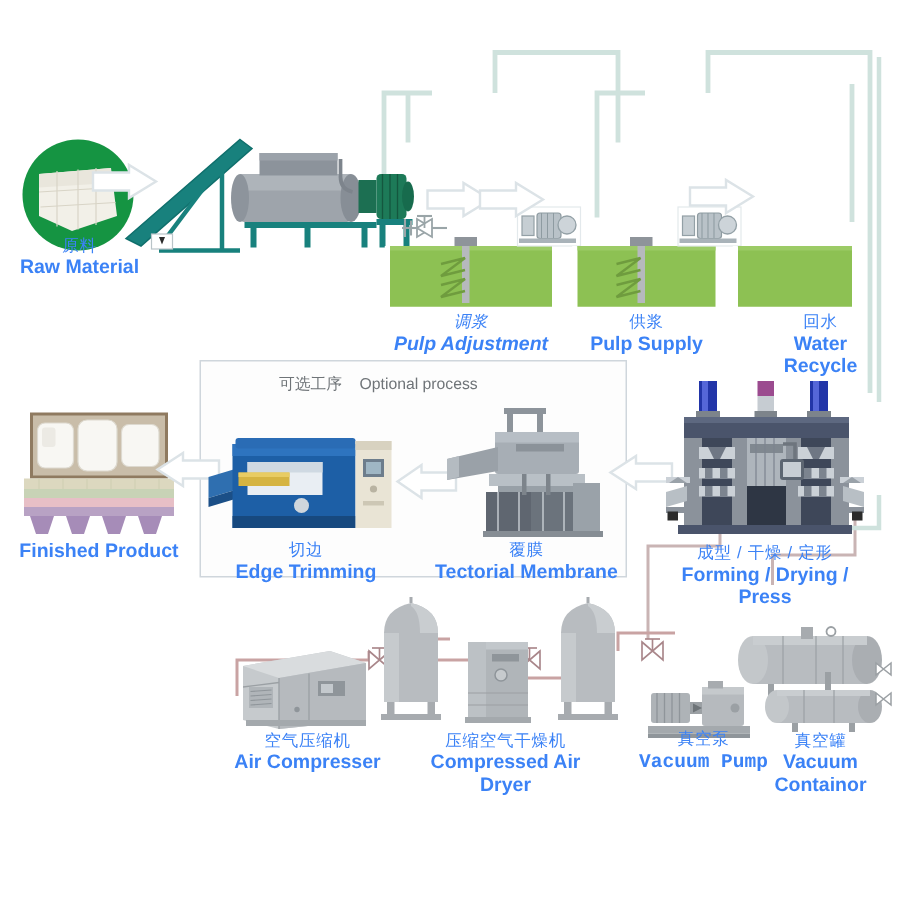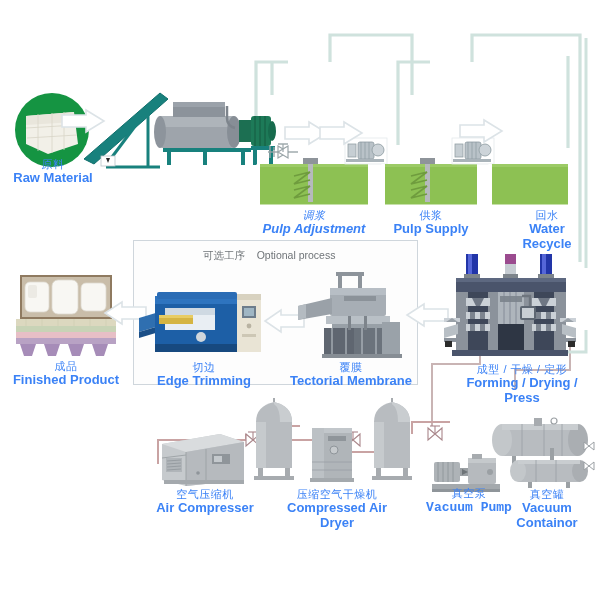--- a/index.html
+++ b/index.html
@@ -11,21 +11,21 @@
   #stage{position:relative;width:600px;height:600px;}
   .lbl{position:absolute;text-align:center;line-height:1.15;color:#3b82f6;}
   .lbl .cn{display:block;font-size:11px;letter-spacing:.5px;}
   .lbl .en{display:block;font-size:13px;font-weight:bold;}
   .node{position:absolute;}
   svg{display:block;overflow:visible;}
   .optbox{
     position:absolute;border:1px solid #cfd6dc;background:#fdfdfd;
   }
   .opttitle{
-    position:absolute;font-size:10.5px;color:#6f7478;white-space:nowrap;margin-left:17px;
+    position:absolute;font-size:10.5px;color:#6f7478;white-space:nowrap;
   }
 </style>
 </head>
 <body>
 
 <div id="stage">
 
   <div class="node" style="left:0;top:100;">
     <svg width="600" height="420" viewBox="0 0 600 420">
       <g fill="none" stroke="#cfe2dd" stroke-width="3.2">
@@ -293,21 +293,20 @@
             <path d="M28 44 L28 51"></path>
             <path d="M44 44 L44 51"></path>
           <path d="M60 44 L60 51"></path>
             <path d="M76 44 L76 51"></path>
             <path d="M92 44 L92 51"></path>
         </g>
       </g>
     </svg>
   </div>
   <div class="lbl" style="left:8px;top:360px;width:116px;">
-    <span class="cn">成品</span>
     <span class="en">Finished Product</span>
   </div>
 
   <div class="node" style="left:104px;top:300px;">
     <svg width="44" height="26" viewBox="0 0 44 26">
       <polygon points="42,7 18,7 18,2 1,13 18,24 18,19 42,19" fill="#ffffff" stroke="#dce3e7" stroke-width="1.6"></polygon>
     </svg>
   </div>
 
   <div class="node" style="left:139px;top:282px;">
@@ -472,21 +471,21 @@
       </g>
       <g>
         <polygon points="132,74 118,70 118,80 132,84" fill="#b8bfc5"></polygon>
         <rect x="116" y="64" width="16" height="4" fill="#cbd1d7"></rect>
         <polygon points="118,68 130,68 124,64" fill="#9aa2a9"></polygon>
         <rect x="118" y="84" width="14" height="4" fill="#8b929b"></rect>
         <rect x="124" y="87" width="7" height="6" fill="#2b2b2b"></rect>
       </g>
     </svg>
   </div>
-  <div class="lbl" style="left:452px;top:363px;width:140px;">
+  <div class="lbl" style="left:440px;top:363px;width:140px;">
     <span class="cn">成型 / 干燥 / 定形</span>
     <span class="en">Forming / Drying / Press</span>
   </div>
 
   <div class="node" style="left:150px;top:404px;">
     <svg width="320" height="80" viewBox="0 0 320 80">
       <g fill="none" stroke="#c9a3a3" stroke-width="2">
         <path d="M8 60 L8 36 L96 36"></path>
         <path d="M128 34 L128 22 L150 22"></path>
         <path d="M96 36 L96 30"></path>

